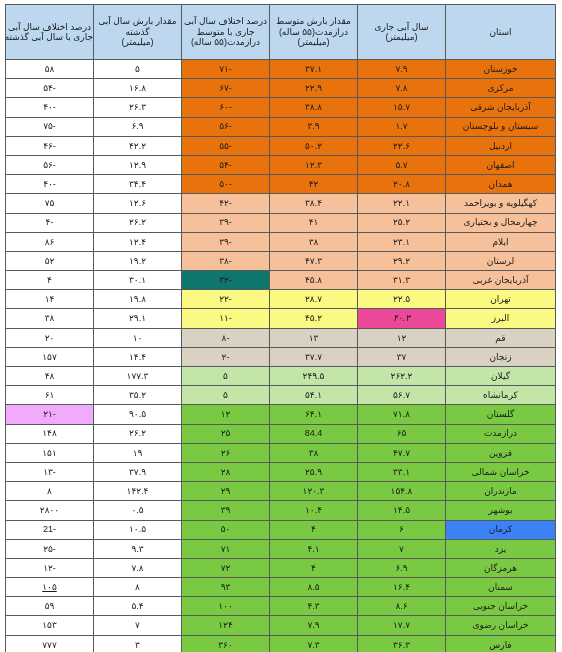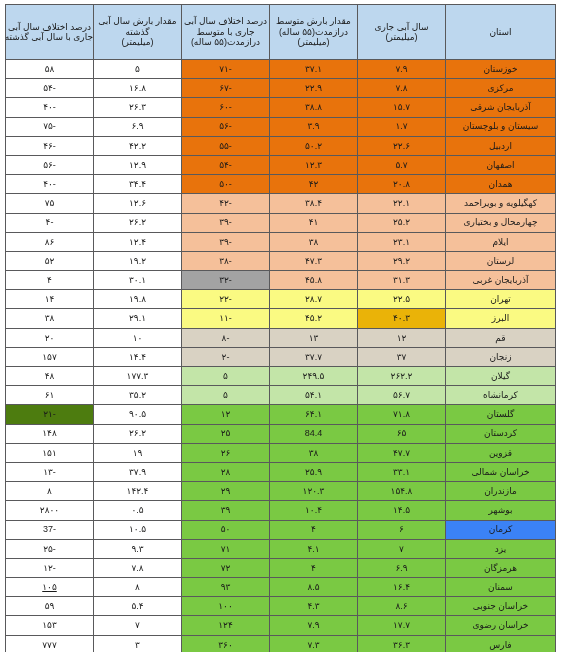--- a/index.html
+++ b/index.html
@@ -201,35 +201,35 @@
           <td class="num" style="background: rgb(245, 192, 154);">۲۹.۲</td>
           <td class="num" style="background: rgb(245, 192, 154);">۴۷.۳</td>
           <td class="num" style="background: rgb(245, 192, 154);">-۳۸</td>
           <td class="num plain" style="background: rgb(255, 255, 255);">۱۹.۲</td>
           <td class="num plain" style="background: rgb(255, 255, 255); margin-top: 8px;">۵۲</td>
         </tr>
         <tr>
           <td class="prov" style="background: rgb(245, 192, 154);">آذربایجان غربی</td>
           <td class="num" style="background: rgb(245, 192, 154);">۳۱.۳</td>
           <td class="num" style="background: rgb(245, 192, 154);">۴۵.۸</td>
-          <td class="num" style="background: #a3a3a3;">-۳۲</td>
+          <td class="num" style="background: #0f766e;">-۳۲</td>
           <td class="num plain" style="background: rgb(255, 255, 255);">۳۰.۱</td>
           <td class="num plain" style="background: rgb(255, 255, 255);">۴</td>
         </tr>
         <tr>
           <td class="prov" style="background: rgb(250, 250, 130);">تهران</td>
           <td class="num" style="background: rgb(250, 250, 130);">۲۲.۵</td>
           <td class="num" style="background: rgb(250, 250, 130);">۲۸.۷</td>
           <td class="num" style="background: rgb(250, 250, 130);">-۲۲</td>
           <td class="num plain" style="background: rgb(255, 255, 255);">۱۹.۸</td>
           <td class="num plain" style="background: rgb(255, 255, 255);">۱۴</td>
         </tr>
         <tr>
           <td class="prov" style="background: rgb(250, 250, 130);">البرز</td>
-          <td class="num" style="background: #eab308;">۴۰.۳</td>
+          <td class="num" style="background: #ec4899; font-style: italic;">۴۰.۳</td>
           <td class="num" style="background: rgb(250, 250, 130);">۴۵.۲</td>
           <td class="num" style="background: rgb(250, 250, 130);">-۱۱</td>
           <td class="num plain" style="background: rgb(255, 255, 255);">۲۹.۱</td>
           <td class="num plain" style="background: rgb(255, 255, 255);">۳۸</td>
         </tr>
         <tr>
           <td class="prov" style="background: rgb(217, 210, 195);">قم</td>
           <td class="num" style="background: rgb(217, 210, 195);">۱۲</td>
           <td class="num" style="background: rgb(217, 210, 195);">۱۳</td>
           <td class="num" style="background: rgb(217, 210, 195);">-۸</td>
@@ -259,24 +259,24 @@
           <td class="num" style="background: rgb(195, 229, 168);">۵</td>
           <td class="num plain" style="background: rgb(255, 255, 255);">۳۵.۲</td>
           <td class="num plain" style="background: rgb(255, 255, 255);">۶۱</td>
         </tr>
         <tr>
           <td class="prov" style="background: rgb(122, 201, 67);">گلستان</td>
           <td class="num" style="background: rgb(122, 201, 67);">۷۱.۸</td>
           <td class="num" style="background: rgb(122, 201, 67);">۶۴.۱</td>
           <td class="num" style="background: rgb(122, 201, 67);">۱۲</td>
           <td class="num plain" style="background: rgb(255, 255, 255);">۹۰.۵</td>
-          <td class="num plain" style="background: #4d7c0f;">-۲۱</td>
-        </tr>
-        <tr>
-          <td class="prov" style="background: rgb(122, 201, 67);">کردستان</td>
+          <td class="num plain" style="background: #f0abfc;">-۲۱</td>
+        </tr>
+        <tr>
+          <td class="prov" style="background: rgb(122, 201, 67);">درازمدت</td>
           <td class="num" style="background: rgb(122, 201, 67);">۶۵</td>
           <td class="num" style="background: rgb(122, 201, 67);">84.4</td>
           <td class="num" style="background: rgb(122, 201, 67);">۲۵</td>
           <td class="num plain" style="background: rgb(255, 255, 255);">۲۶.۲</td>
           <td class="num plain" style="background: rgb(255, 255, 255); margin-top: 19px;">۱۴۸</td>
         </tr>
         <tr>
           <td class="prov" style="background: rgb(122, 201, 67);">قزوین</td>
           <td class="num" style="background: rgb(122, 201, 67);">۴۷.۷</td>
           <td class="num" style="background: rgb(122, 201, 67);">۳۸</td>
@@ -307,21 +307,21 @@
           <td class="num" style="background: rgb(122, 201, 67);">۳۹</td>
           <td class="num plain" style="background: rgb(255, 255, 255);">۰.۵</td>
           <td class="num plain" style="background: rgb(255, 255, 255);">۲۸۰۰</td>
         </tr>
         <tr>
           <td class="prov" style="background: #3b82f6;">کرمان</td>
           <td class="num" style="background: rgb(122, 201, 67);">۶</td>
           <td class="num" style="background: rgb(122, 201, 67);">۴</td>
           <td class="num" style="background: rgb(122, 201, 67);">۵۰</td>
           <td class="num plain" style="background: rgb(255, 255, 255);">۱۰.۵</td>
-          <td class="num plain" style="background: rgb(255, 255, 255);">-37</td>
+          <td class="num plain" style="background: rgb(255, 255, 255);">-21</td>
         </tr>
         <tr>
           <td class="prov" style="background: rgb(122, 201, 67);">یزد</td>
           <td class="num" style="background: rgb(122, 201, 67);">۷</td>
           <td class="num" style="background: rgb(122, 201, 67);">۴.۱</td>
           <td class="num" style="background: rgb(122, 201, 67);">۷۱</td>
           <td class="num plain" style="background: rgb(255, 255, 255);">۹.۳</td>
           <td class="num plain" style="background: rgb(255, 255, 255);">-۲۵</td>
         </tr>
         <tr>

